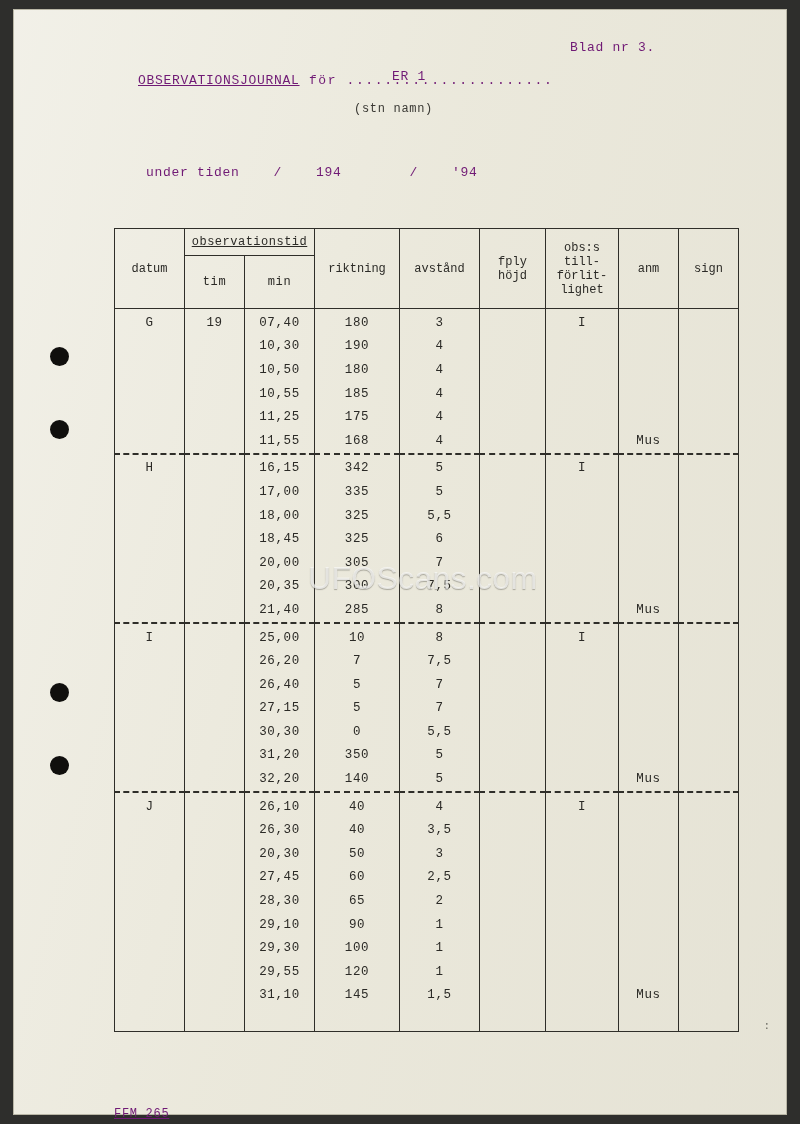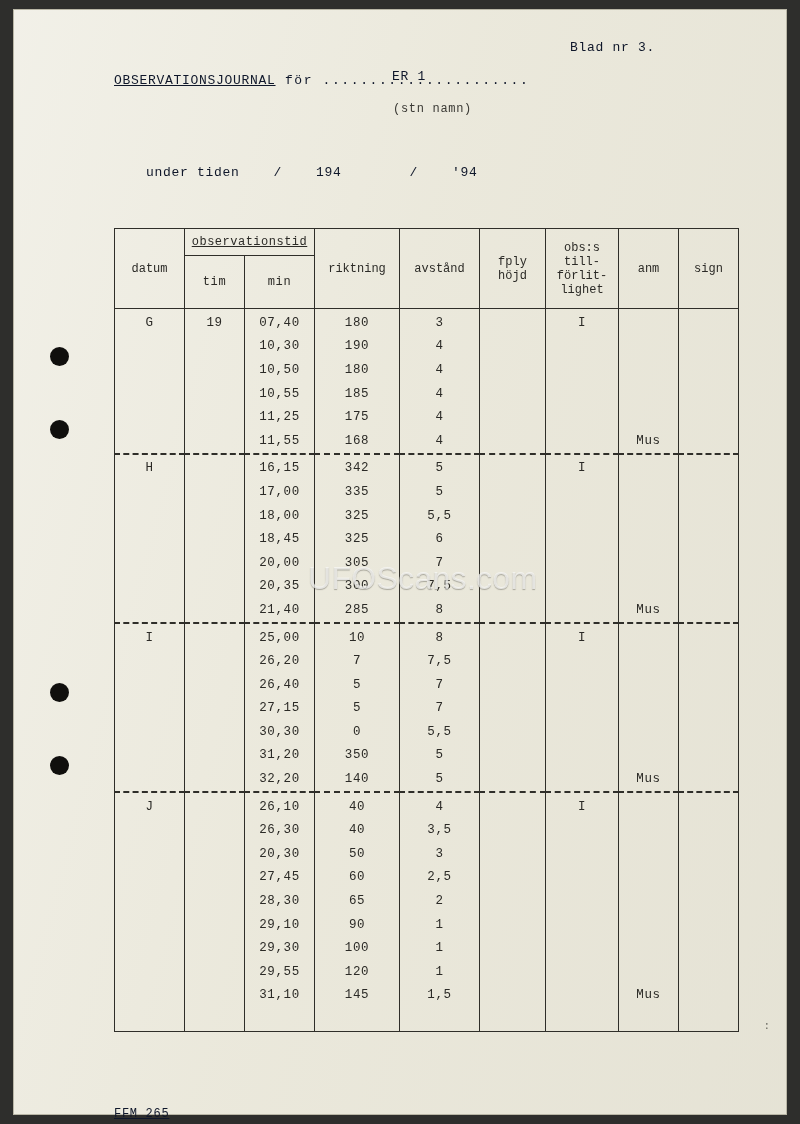--- a/index.html
+++ b/index.html
@@ -43,33 +43,33 @@
     left: 36px;
     z-index: 6;
   }
   .hole.h1 { top: 337px; }
   .hole.h2 { top: 410px; }
   .hole.h3 { top: 673px; }
   .hole.h4 { top: 746px; }
 
   .txt {
     position: absolute;
-    color: #0f172a;
+    color: #701a75;
     white-space: pre;
     font-size: 12.5px;
     letter-spacing: 0.7px;
     z-index: 4;
   }
   .blad { left: 556px; top: 30px; font-size: 13px; }
   .title {
     left: 100px; top: 63px; font-size: 13px;
   }
-  .title u { text-decoration: underline; }
+  .title u { text-decoration: underline; margin-left: 24px; }
   .title .dots { letter-spacing: 1.6px; text-align: right; }
-  .stn-name { left: 340px; top: 92px; font-size: 12px; color: #3a3934; margin-left: 39px; }
+  .stn-name { left: 340px; top: 92px; font-size: 12px; color: #3a3934; }
   .station { left: 378px; top: 59px; font-size: 13px; }
   .under-tiden { left: 100px; top: 155px; font-size: 13px; margin-left: 32px; }
   .ffm { left: 100px; top: 1097px; font-size: 12px; }
   .ffm u { text-decoration: underline; }
 
   
   .edge-mark {
     position: absolute;
     right: 16px;
     color: #6b6a62;

